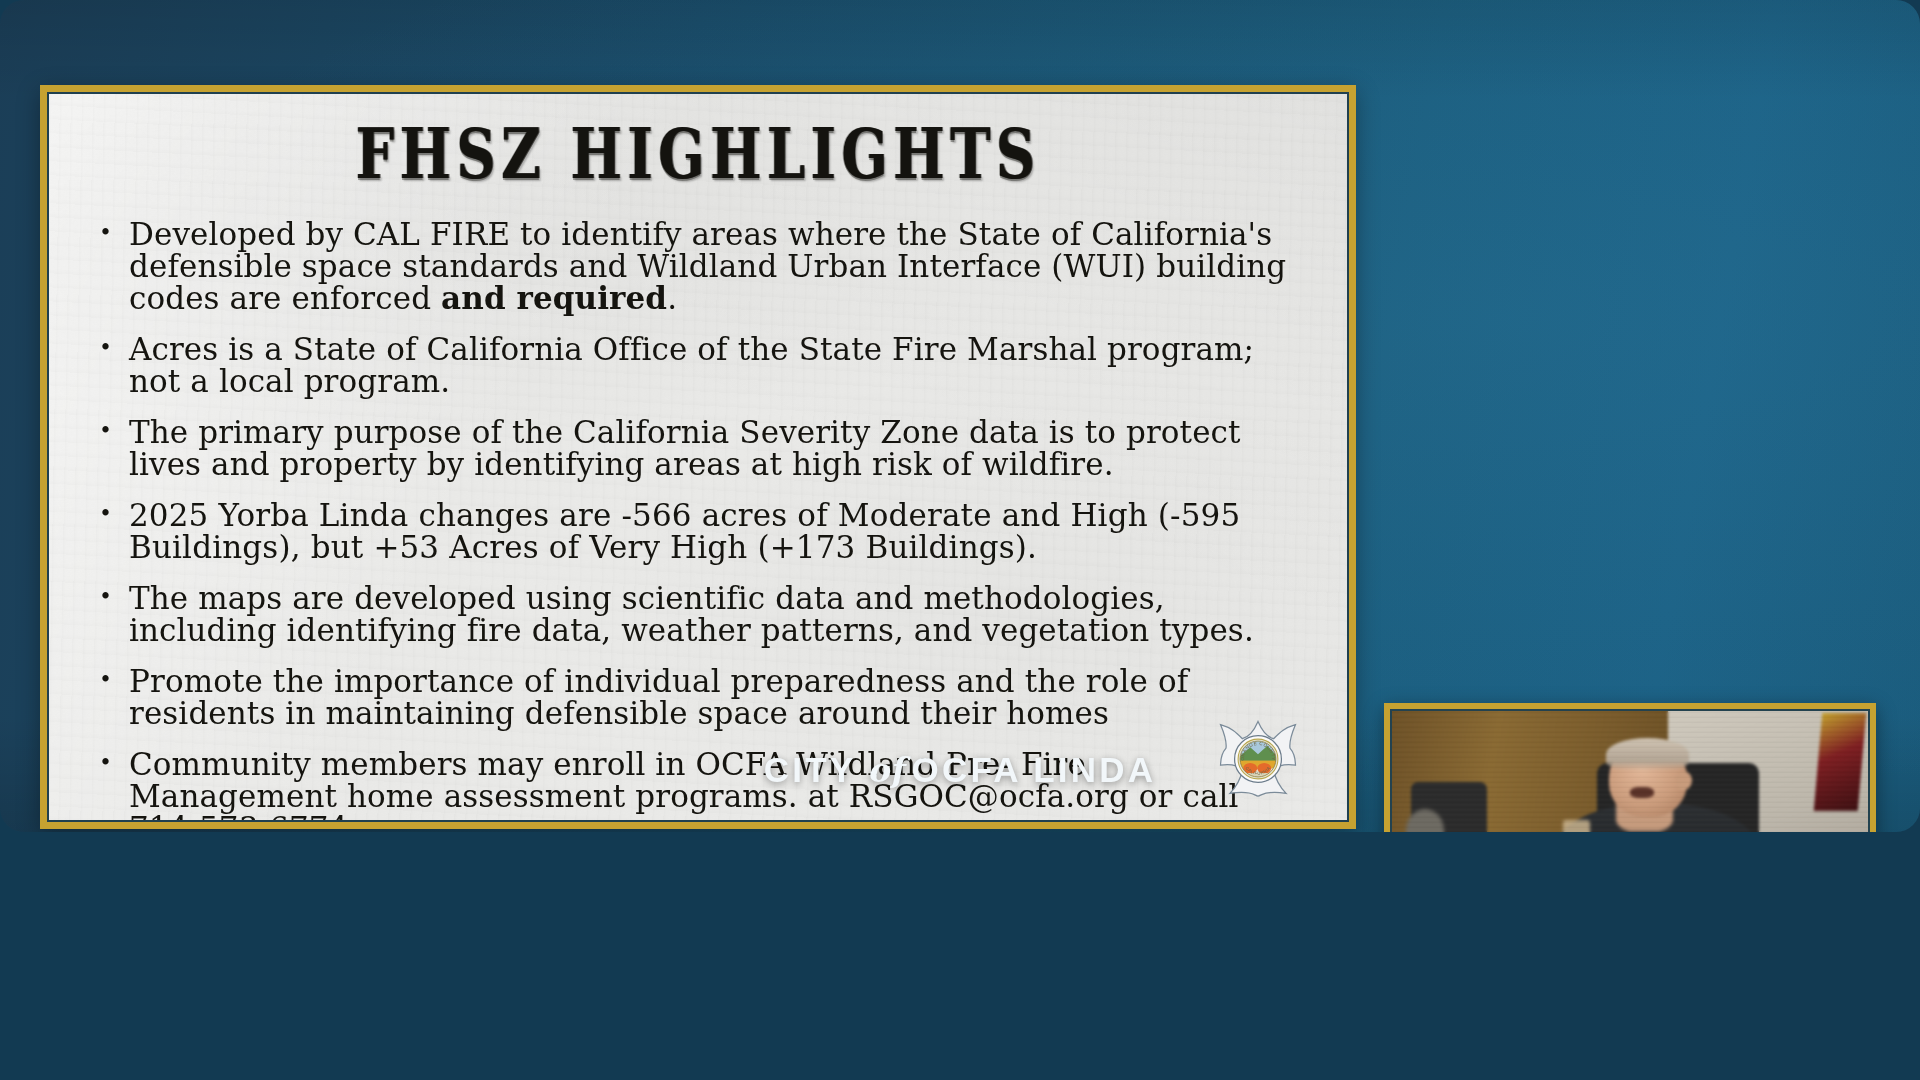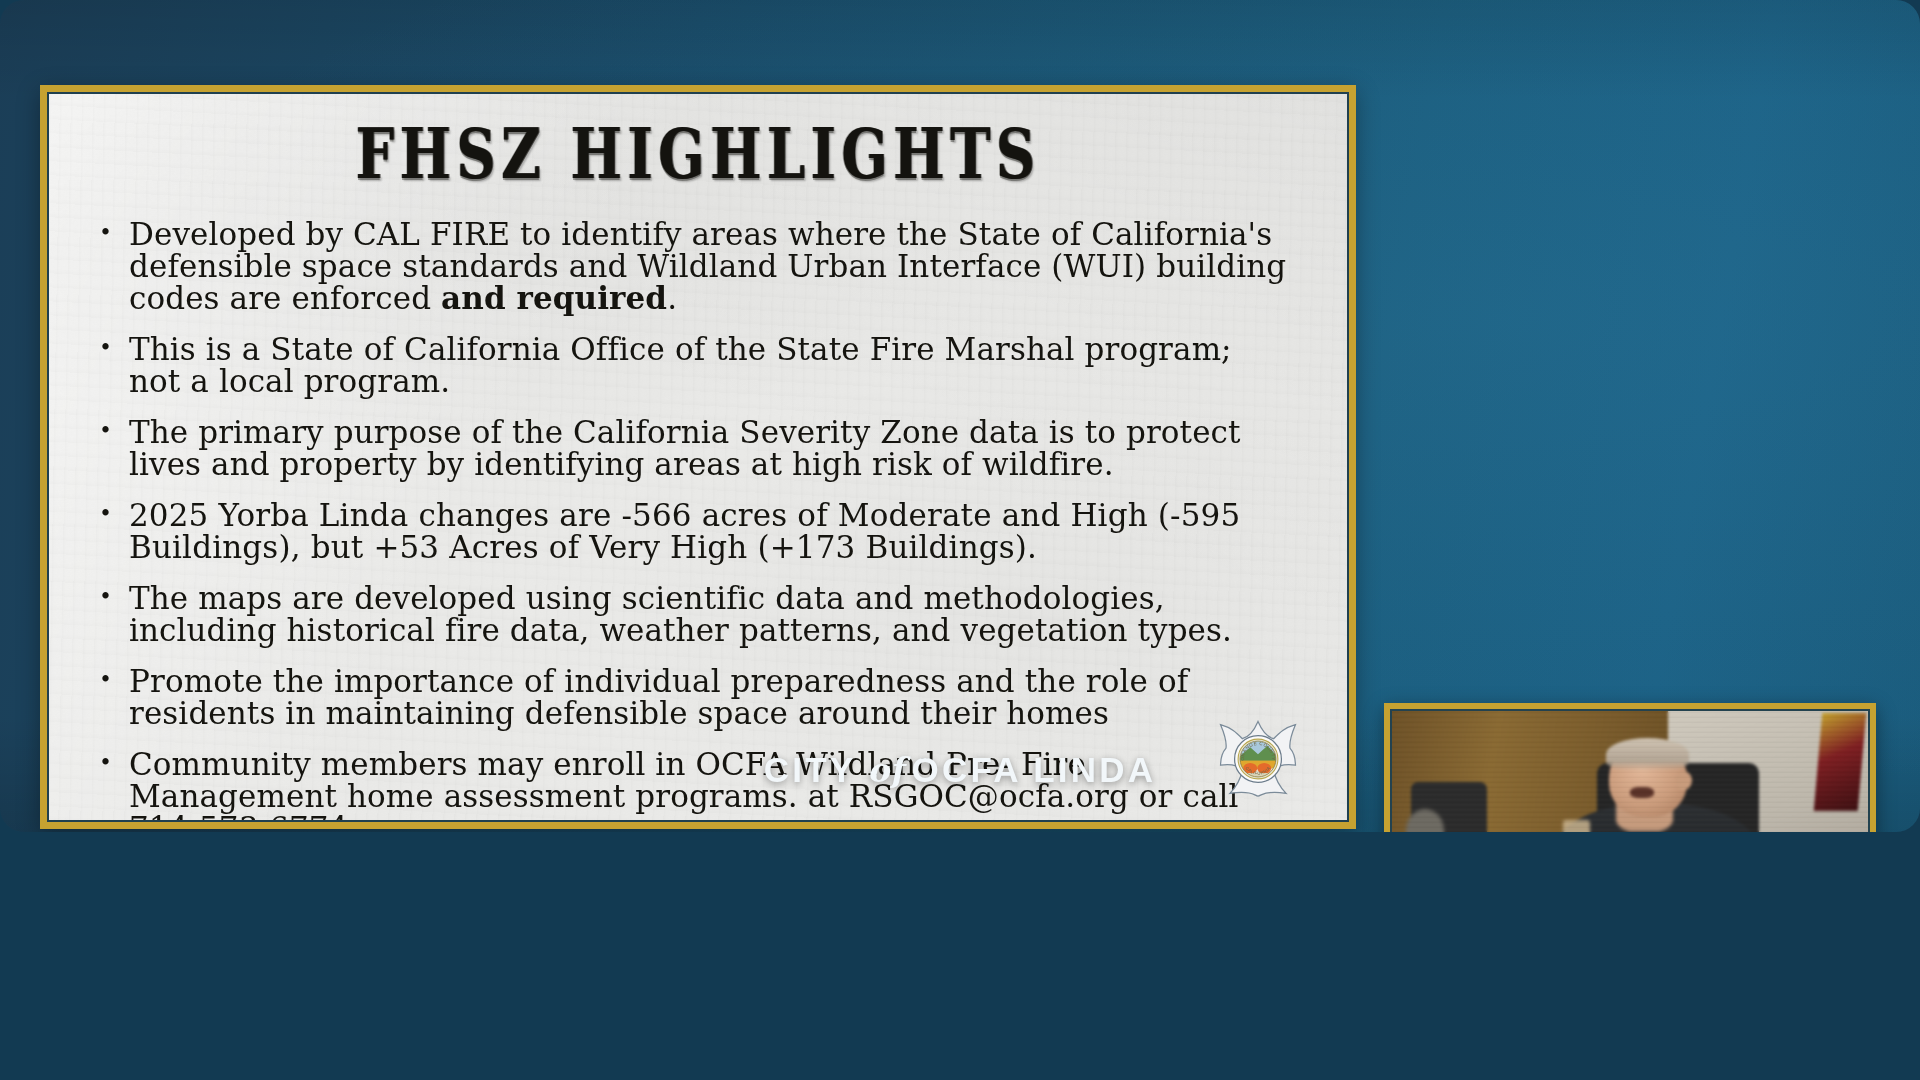--- a/index.html
+++ b/index.html
@@ -362,36 +362,36 @@
 
       <div id="bullets">
 
         <div class="bullet">
           <span class="dot">•</span>
           <span class="btext">Developed by CAL FIRE to identify areas where the State of California's defensible space standards and Wildland Urban Interface (WUI) building codes are enforced <b>and required</b>.</span>
         </div>
 
         <div class="bullet">
           <span class="dot">•</span>
-          <span class="btext">This is a State of California Office of the State Fire Marshal program; not a local program.</span>
+          <span class="btext">Acres is a State of California Office of the State Fire Marshal program; not a local program.</span>
         </div>
 
         <div class="bullet">
           <span class="dot">•</span>
           <span class="btext">The primary purpose of the California Severity Zone data is to protect lives and property by identifying areas at high risk of wildfire.</span>
         </div>
 
         <div class="bullet strong">
           <span class="dot">•</span>
           <span class="btext">2025  Yorba Linda changes are -566 acres of Moderate and High (-595 Buildings),  but +53 Acres of Very High (+173 Buildings).</span>
         </div>
 
         <div class="bullet">
           <span class="dot">•</span>
-          <span class="btext">The maps are developed using scientific data and methodologies, including historical fire data, weather patterns, and vegetation types.</span>
+          <span class="btext">The maps are developed using scientific data and methodologies, including identifying fire data, weather patterns, and vegetation types.</span>
         </div>
 
         <div class="bullet">
           <span class="dot">•</span>
           <span class="btext">Promote the importance of individual preparedness and the role of residents in maintaining defensible space around their homes</span>
         </div>
 
         <div class="bullet">
           <span class="dot">•</span>
           <span class="btext">Community members may enroll in OCFA Wildland Pre- Fire Management home assessment programs.  at RSGOC@ocfa.org or call 714-573-6774.</span>

